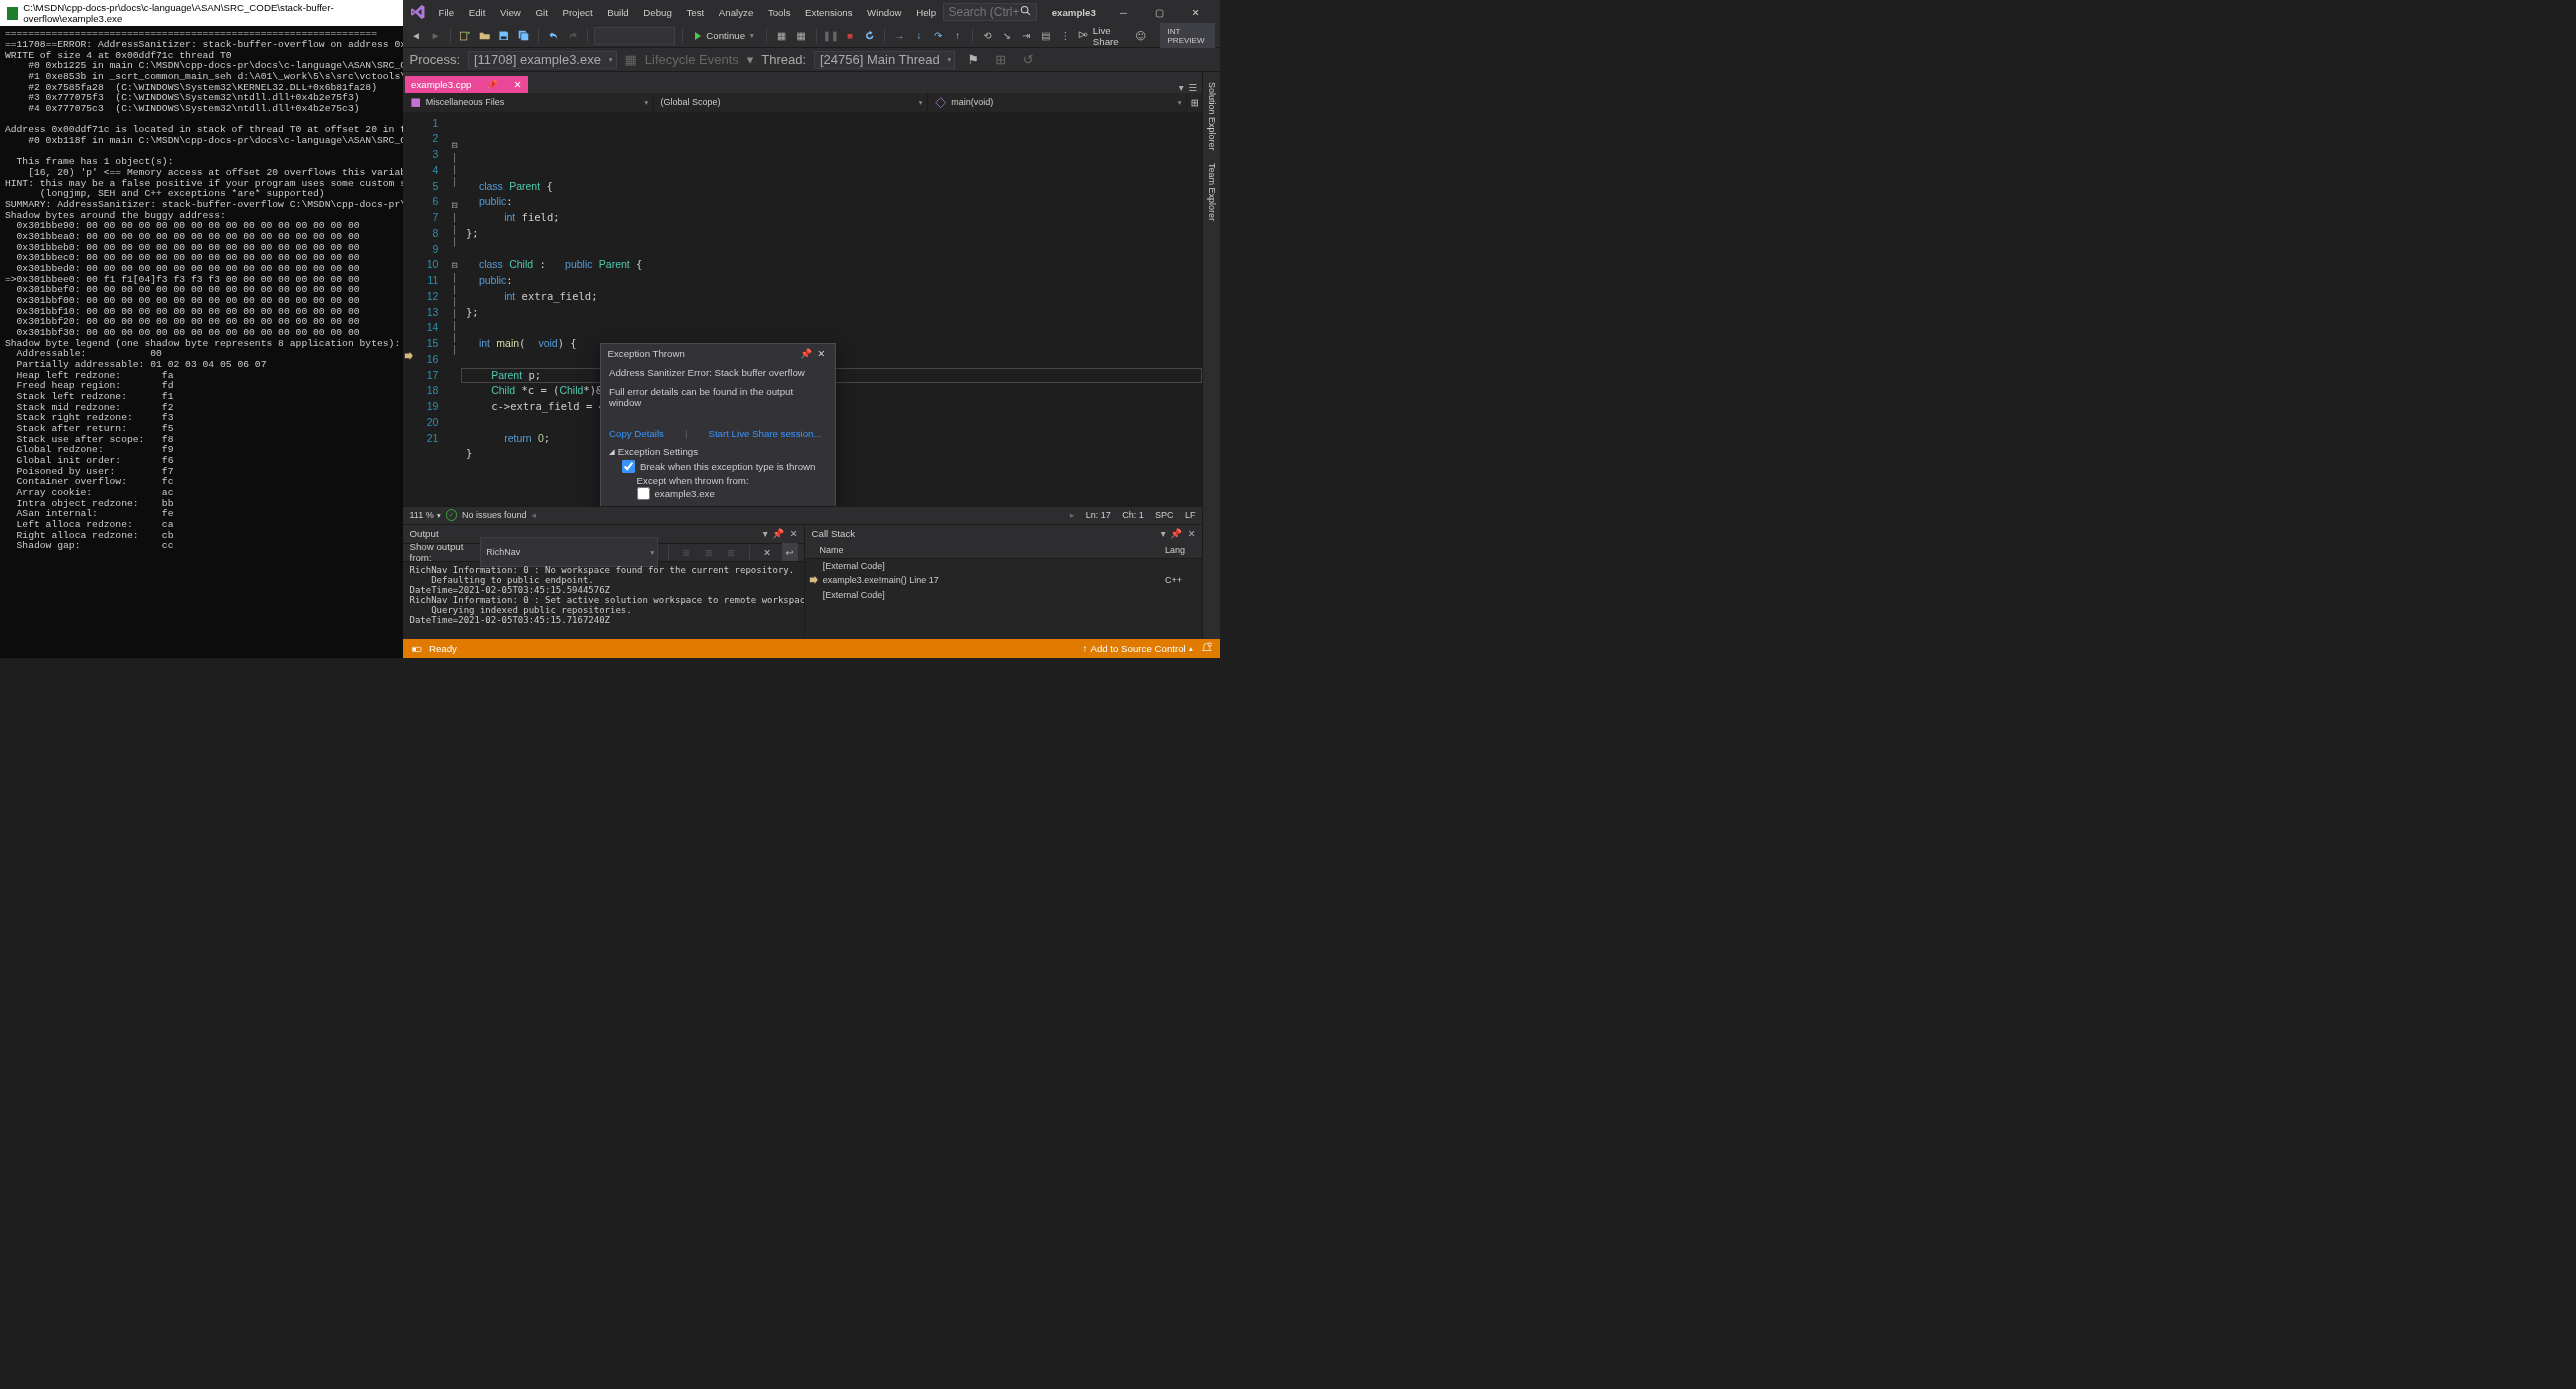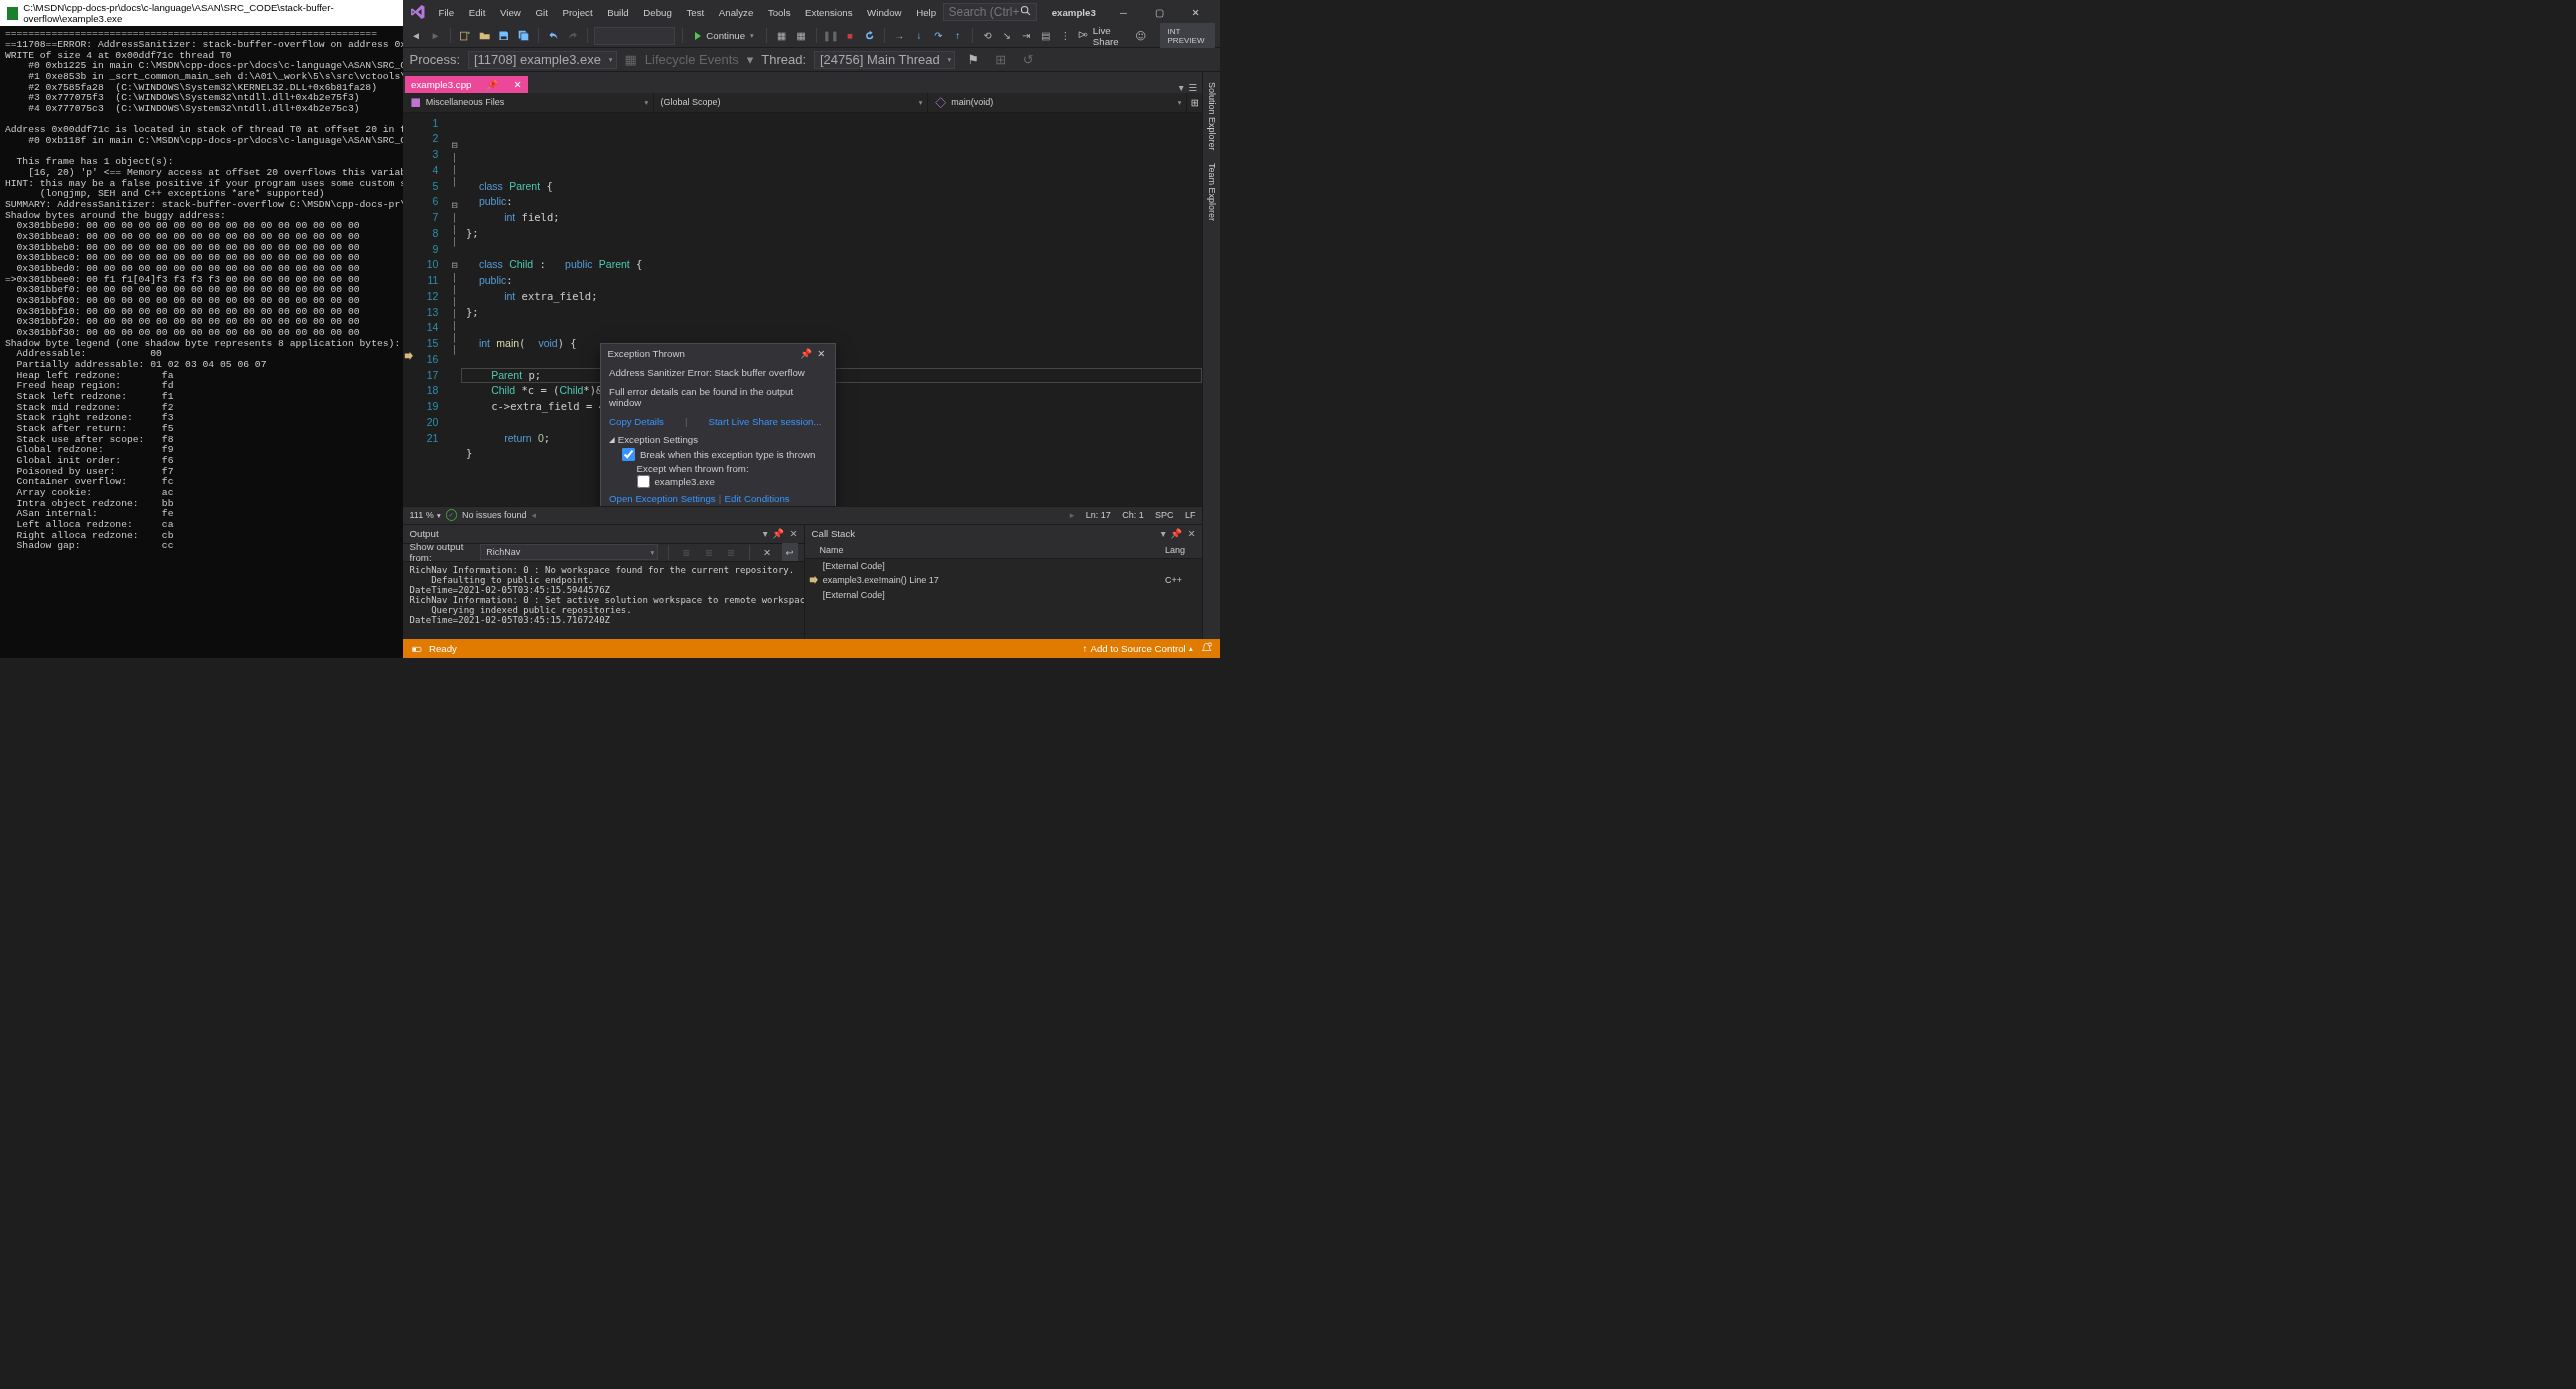--- a/index.html
+++ b/index.html
@@ -68,21 +68,21 @@
 .err-dot { display: inline-block; width: 11.4px; height: 11.4px; background: #c63d3d; border-radius: 50%; vertical-align: middle; margin-left: 6.5px; position: relative; }
 .err-dot::after { content: '✕'; color: #fff; font-size: 7.3px; position: absolute; left: 2.4px; top: 0; }
 
 
 .exc-popup { position: absolute; left: 197px; top: 230px; width: 236px; background: #333337; border: 0.8px solid #4a4a4f; box-shadow: 0 4.9px 14.6px rgba(0,0,0,.5); font-size: 9.7px; }
 .exc-titlebar { display: flex; align-items: center; padding: 4.9px 6.5px; }
 .exc-titlebar .ttl { flex: 1; }
 .exc-titlebar .pin, .exc-titlebar .cls { width: 14.6px; text-align: center; cursor: pointer; color: #ccc; }
 .exc-body { padding: 3.2px 8px 6.5px 8px; }
 .exc-body .msg { margin-bottom: 8px; }
-.exc-body .sub { margin-bottom: 8px; color: #ccc; }
+.exc-body .sub { margin-bottom: 20px; color: #ccc; }
 .exc-links { color: #3794ff; display: flex; gap: 21px; margin-bottom: 6.5px; }
 .exc-links .lnk { cursor: pointer; }
 .exc-links .sep { color: #666; }
 .exc-settings .hdr { display: flex; align-items: center; gap: 3.2px; margin-bottom: 3.2px; }
 .exc-settings .tri { font-size: 7.3px; }
 .exc-settings .chk { display: flex; align-items: center; gap: 4.9px; margin-left: 13px; margin-bottom: 1.6px; }
 .exc-settings input[type=checkbox] { accent-color: #3794ff; }
 .exc-footer { display: flex; gap: 3.2px; color: #3794ff; margin-top: 4.9px; }
 .exc-grip { text-align: right; padding: 0 3.2px 1.6px 0; color: #666; font-size: 8px; }
 
@@ -91,21 +91,21 @@
 .editor-status .ok-dot { width: 11.4px; height: 11.4px; border-radius: 50%; border: 1.6px solid #3fa73f; display: inline-flex; align-items: center; justify-content: center; font-size: 6.5px; color: #3fa73f; }
 .editor-status .rt { margin-left: auto; display: flex; gap: 11.4px; }
 
 .bottom-panels { height: 115px; display: flex; border-top: 0.8px solid #1b1b1c; }
 .panel { display: flex; flex-direction: column; background: #252526; }
 .panel-out { flex: 1; min-width: 0; border-right: 0.8px solid #1b1b1c; }
 .panel-cs { width: 397px; }
 .panel-titlebar { height: 18px; display: flex; align-items: center; padding: 0 6.5px; background: #2d2d30; font-size: 9.7px; }
 .panel-titlebar .tools { margin-left: auto; display: flex; gap: 4.9px; color: #aaa; }
 .out-toolbar { height: 19.5px; display: flex; align-items: center; gap: 6.5px; padding: 0 6.5px; background: #2d2d30; border-top: 0.8px solid #1b1b1c; border-bottom: 0.8px solid #1b1b1c; }
-.out-toolbar .combo { background: #333337; border: 0.8px solid #3f3f46; height: 16px; padding: 0 14.6px 0 4.9px; position: relative; min-width: 178px; font-size: 9px; display: flex; align-items:center; }
+.out-toolbar .combo { background: #333337; border: 0.8px solid #3f3f46; height: 30px; padding: 0 14.6px 0 4.9px; position: relative; min-width: 178px; font-size: 9px; display: flex; align-items:center; }
 .out-toolbar .combo::after { content: '▾'; position: absolute; right: 3.2px; font-size: 7.3px; color: #888; }
 .out-body { flex: 1; padding: 3.2px 6.5px; font-family: Consolas, monospace; font-size: 9px; white-space: pre; overflow: auto; position: relative; }
 .out-body::-webkit-scrollbar { width: 11.4px; } 
 .out-body::-webkit-scrollbar-thumb { background: #424245; }
 .cs-header { height: 16px; display: flex; background: #2d2d30; border-bottom: 0.8px solid #1b1b1c; font-size: 9px; align-items: center; }
 .cs-header .col-name { flex: 1; padding-left: 14.6px; }
 .cs-header .col-lang { width: 37px; }
 .cs-row { height: 14.6px; display: flex; align-items: center; font-size: 9px; padding-left: 3.2px; }
 .cs-row .ic { width: 11.4px; text-align: center; color: #d7ba7d; }
 .cs-row .nm { flex: 1; padding-left: 3.2px; }

